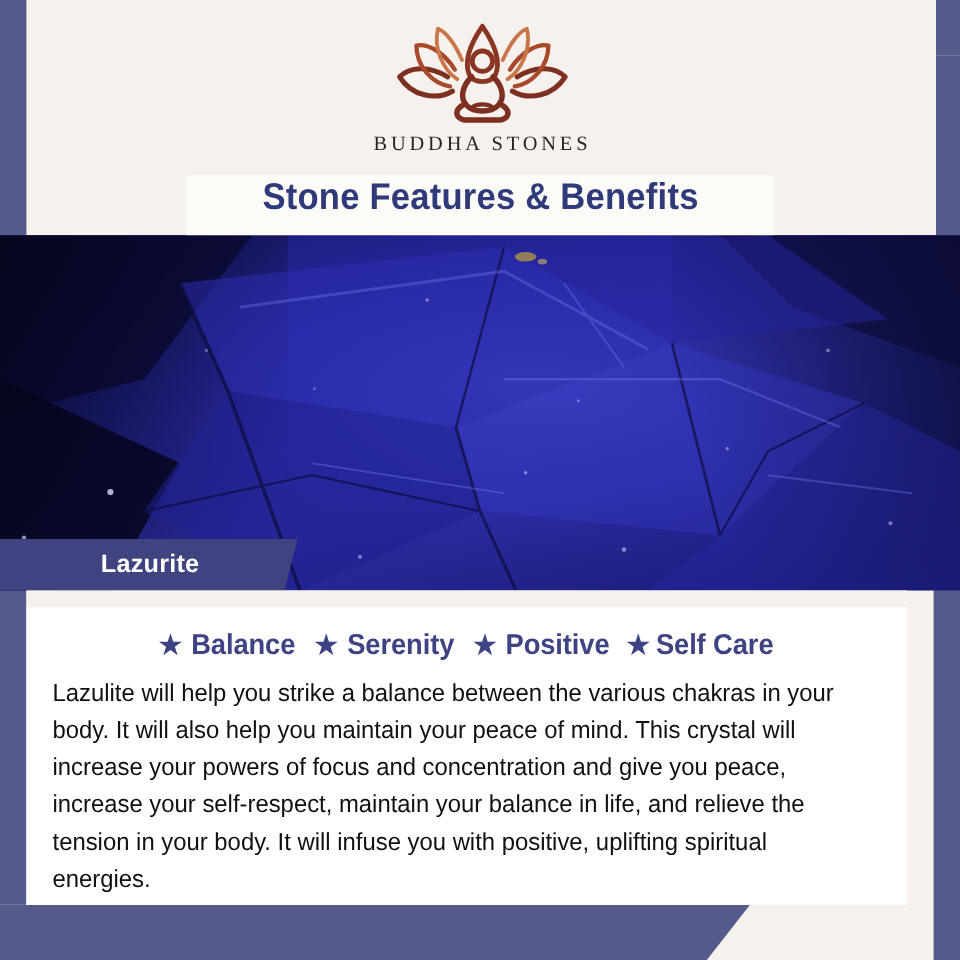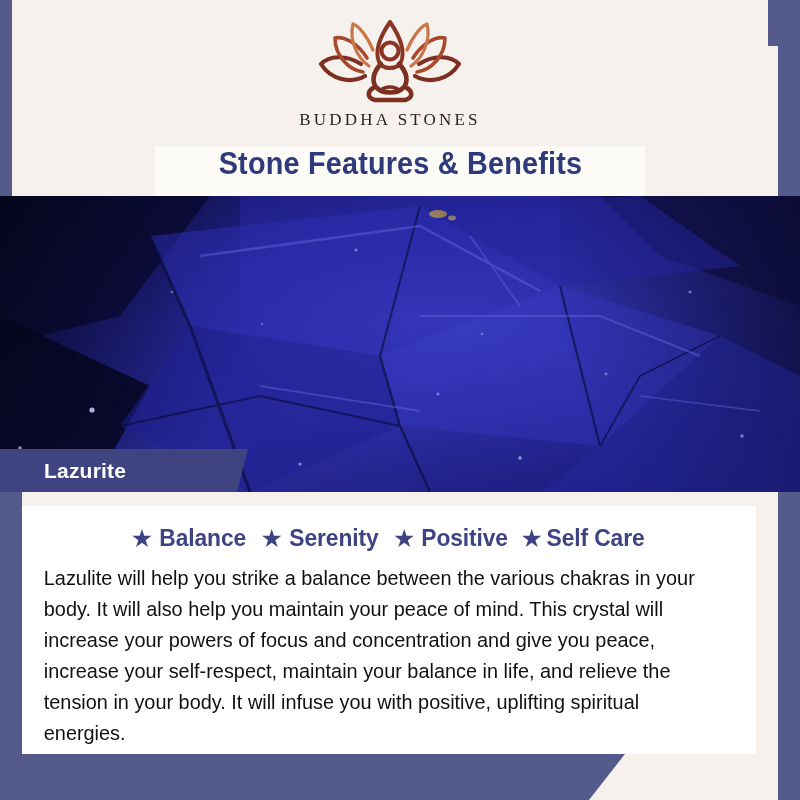--- a/index.html
+++ b/index.html
@@ -38,21 +38,21 @@
     clip-path:polygon(0 0, 100% 0, calc(100% - 36px) 100%, 0 100%);
   }
   .deco-left {
     position:absolute; top:0; left:0;
     width:22px; height:754px;
     background:#555a8c;
   }
 
   
   .header {
-    position:absolute; top:0; left:12px;
+    position:absolute; top:0; left:24px;
     width:756px; height:196px;
     background:#f6f1ec;
   }
   .logo-wrap {
     position:absolute; top:18px; left:0; right:0;
     display:flex; flex-direction:column;
     align-items:center; justify-content:flex-start;
   }
   .logo-mark { width:150px; height:86px; display:block; }
   .logo-word {
@@ -91,21 +91,21 @@
   
   .name-ribbon {
     position:absolute; left:0; top:449px;
     width:248px; height:43px;
     background:#3f4480;
     clip-path:polygon(0 0, 100% 0, calc(100% - 11px) 100%, 0 100%);
     display:flex; align-items:center;
     z-index:7;
   }
   .name-text {
-    margin-left:44px;
+    margin-left:84px;
     color:#ffffff; font-size:21px; font-weight:bold;
     letter-spacing:.2px; white-space:nowrap;
   }
 
   
   .gap-strip {
     position:absolute; top:492px; left:22px;
     width:734px; height:14px;
     background:#f6f1ec;
   }

